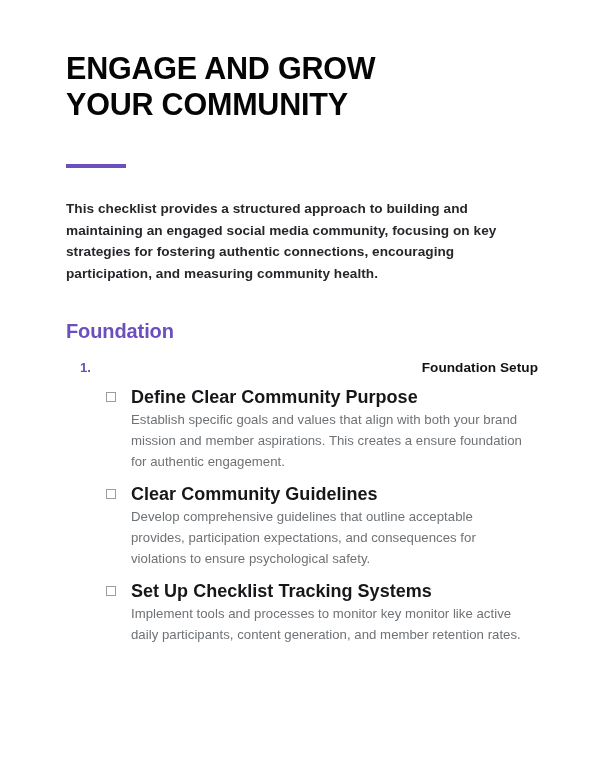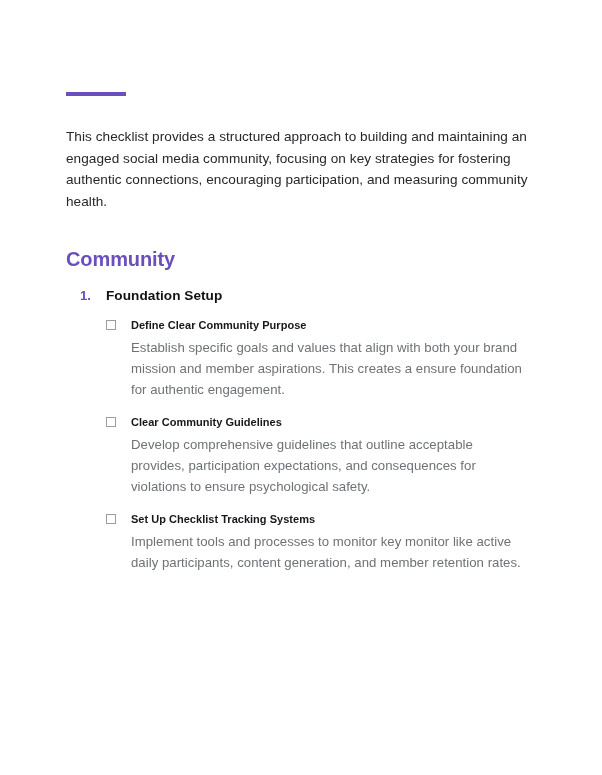--- a/index.html
+++ b/index.html
@@ -59,20 +59,21 @@
 
   
   .intro {
     margin: 0;
     margin-top: 30px;
     font-size: 13.6px;
     line-height: 21.5px;
     color: #26272b;
     width: 472px;
     letter-spacing: 0.05px;
+    font-weight: bold;
   }
 
   
   .section-heading {
     margin: 0;
     margin-top: 36px;
     font-size: 20px;
     font-weight: 700;
     color: #6b4fbd;
     letter-spacing: -0.1px;
@@ -96,20 +97,21 @@
     font-size: 13.2px;
     font-weight: 700;
     color: #6b4fbd;
   }
   .group-title {
     margin: 0;
     font-size: 13.6px;
     font-weight: 700;
     color: #111214;
     letter-spacing: 0.05px;
+    text-align: right;
   }
 
   
   .check-list {
     margin: 0;
     padding: 0;
     list-style: none;
     margin-top: 14px;
   }
   .check-item {
@@ -125,21 +127,21 @@
     top: 3px;
     width: 10px;
     height: 10px;
     border: 1px solid #9a9da1;
     background: #ffffff;
     display: block;
   }
 
   .check-title {
     margin: 0;
-    font-size: 11px;
+    font-size: 18px;
     font-weight: 700;
     color: #16171a;
     line-height: 17px;
     letter-spacing: 0.02px;
   }
   .check-desc {
     margin: 0;
     margin-top: 3px;
     font-size: 13.2px;
     line-height: 21px;
@@ -147,26 +149,30 @@
     width: 392px;
     letter-spacing: 0.03px;
   }
 </style>
 </head>
 <body>
 
 <div class="page">
   <div class="content">
 
+    <h1 class="doc-title">
+      <span class="line">ENGAGE AND GROW</span>
+      <span class="line">YOUR COMMUNITY</span>
+    </h1>
 
     <div class="divider"></div>
 
     <p class="intro">This checklist provides a structured approach to building and maintaining an engaged social media community, focusing on key strategies for fostering authentic connections, encouraging participation, and measuring community health.</p>
 
-    <h2 class="section-heading">Community</h2>
+    <h2 class="section-heading">Foundation</h2>
 
     <ol class="group-list">
       <li class="group">
         <span class="group-number">1.</span>
         <h3 class="group-title">Foundation Setup</h3>
 
         <ul class="check-list">
 
           <li class="check-item">
             <span class="checkbox"></span>

